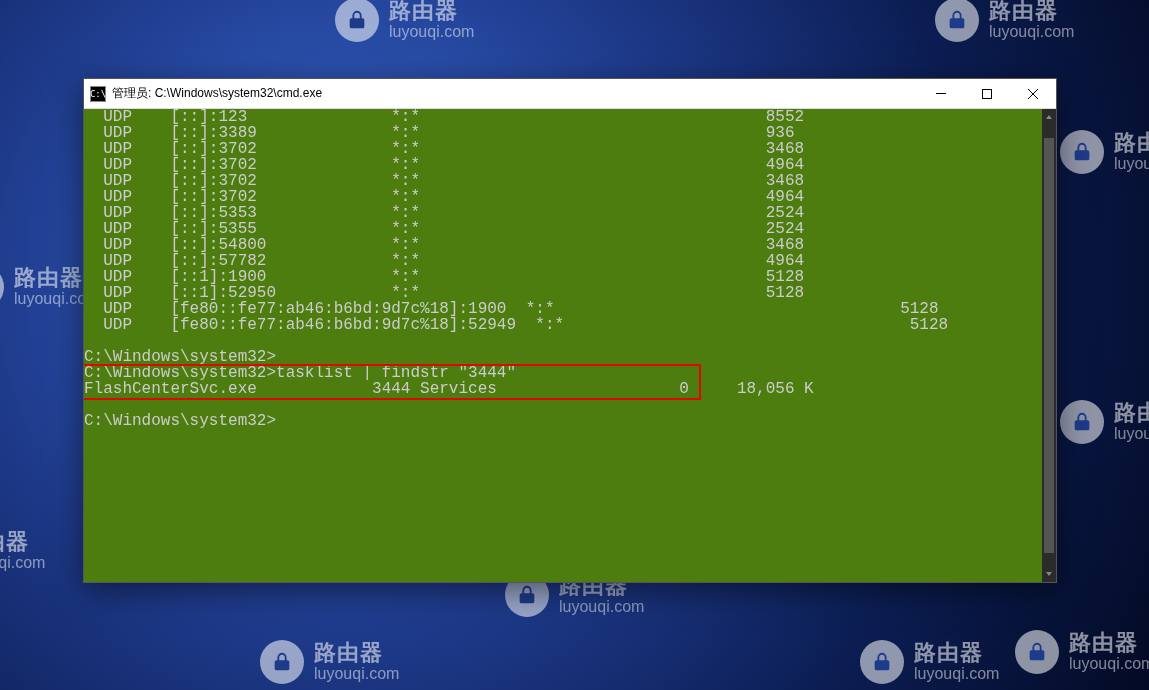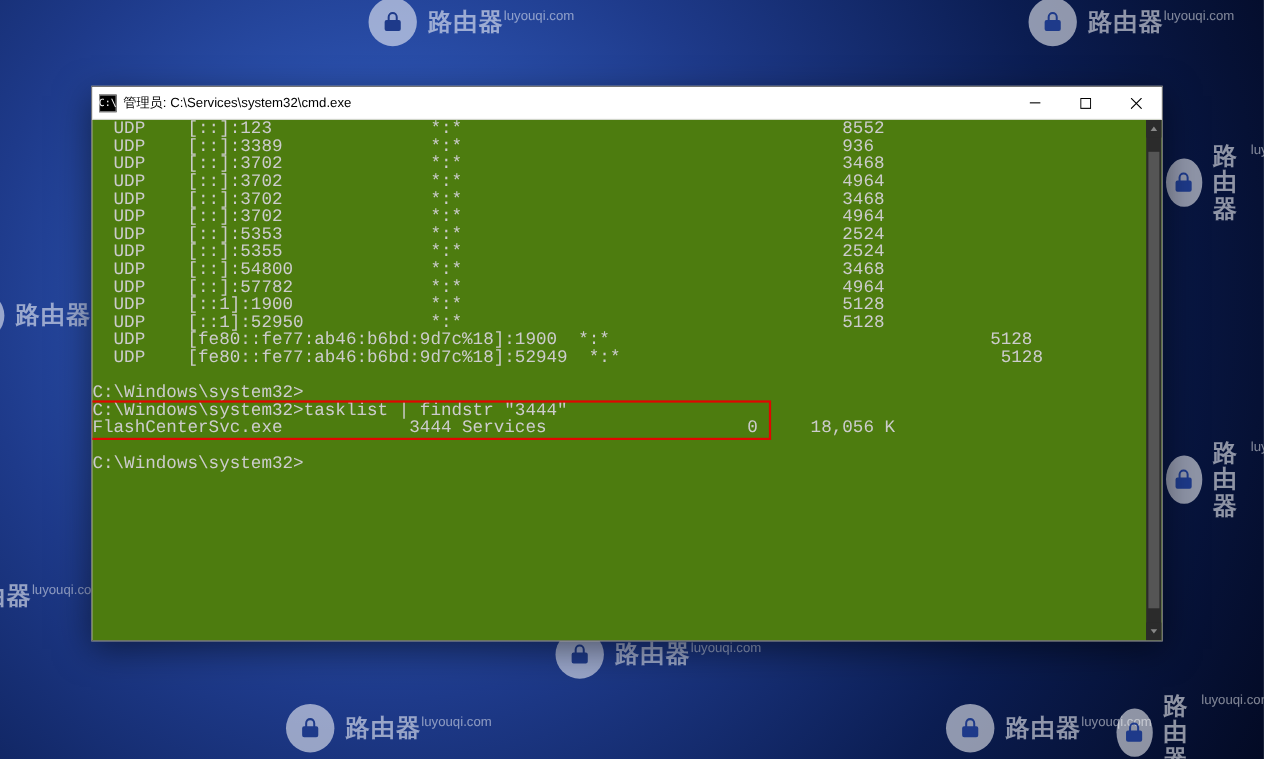--- a/index.html
+++ b/index.html
@@ -19,23 +19,23 @@
     gap: 10px;
   }
   .wm-icon {
     width: 44px; height: 44px;
     border-radius: 50%;
     background: rgba(255,255,255,0.55);
     display:flex; align-items:center; justify-content:center;
     position: relative;
   }
   .wm-icon svg { fill: #1e3a8a; }
-  .wm-text { display:flex; line-height:1.1; }
+  .wm-text { display:flex; flex-direction: column; line-height:1.1; }
   .wm-cn { font-size: 22px; font-weight: 600; letter-spacing: 1px;}
-  .wm-en { font-size: 12px; opacity: .9; }
+  .wm-en { font-size: 16px; opacity: .9; }
 
   
   .window {
     position: absolute;
     left: 83px; top: 78px;
     width: 974px; height: 505px;
     background: #fff;
     box-shadow: 0 8px 30px rgba(0,0,0,0.5);
     border: 1px solid #555;
     display:flex; flex-direction:column;
@@ -220,21 +220,21 @@
     <div class="wm-text">
       <span class="wm-cn">路由器</span>
       <span class="wm-en">luyouqi.com</span>
     </div>
   </div>
 </div>
 
 <div class="window">
   <div class="titlebar">
     <div class="titlebar-icon">C:\</div>
-    <span class="title-text">管理员: C:\Services\system32\cmd.exe</span>
+    <span class="title-text">管理员: C:\Windows\system32\cmd.exe</span>
     <div class="titlebar-spacer"></div>
     <div class="win-btn">
       <svg width="10" height="10" viewBox="0 0 10 10">
           <rect y="4" width="10" height="1" fill="#000"></rect>
         </svg>
     </div>
     <div class="win-btn">
       <svg width="10" height="10" viewBox="0 0 10 10">
           <rect x="0.5" y="0.5" width="9" height="9" fill="none" stroke="#000"></rect>
         </svg>

